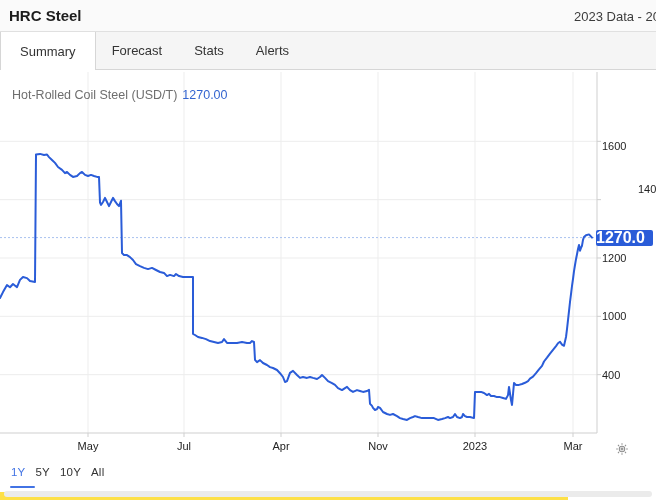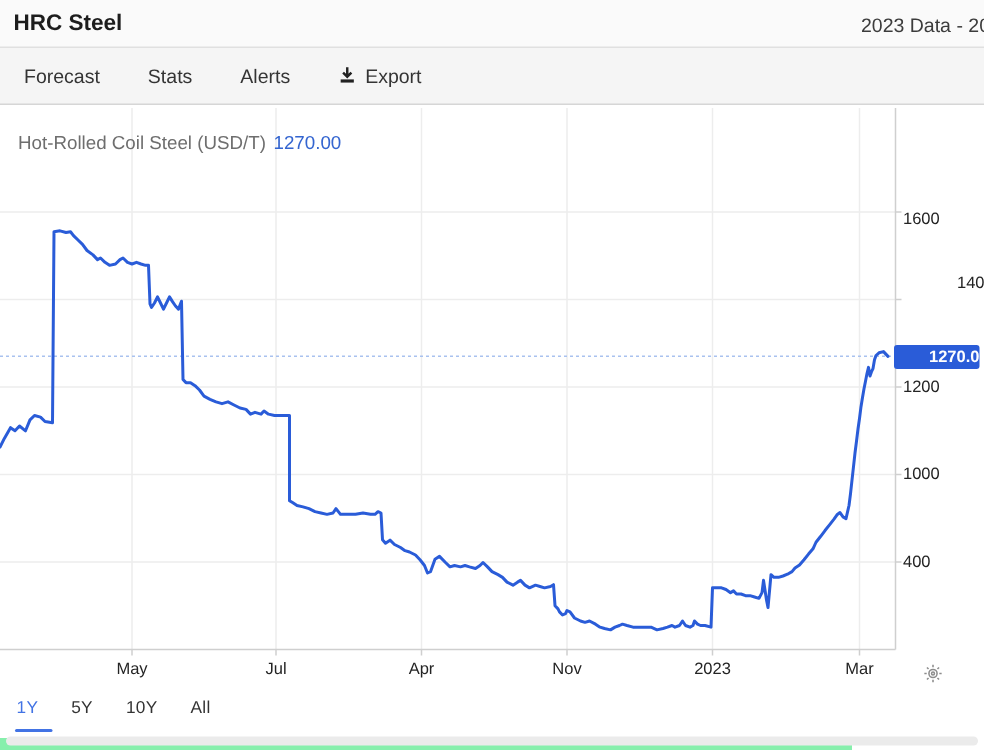--- a/index.html
+++ b/index.html
@@ -1,18 +1,18 @@
 <!DOCTYPE html>
 <html><head>
 <meta charset="utf-8">
 <style>
   * { margin:0; padding:0; box-sizing:border-box; }
   html,body { width:656px; height:500px; background:#fff;
     font-family:"Liberation Sans","DejaVu Sans",sans-serif; color:#333; overflow:hidden; }
-  #app { position:relative; width:568px; height:500px; background:#86efac; }
+  #app { position:relative; width:568px; height:500px; background:#fde047; }
 
   
   .header { position:absolute; left:0; top:0; width:656px; height:32px;
     background:#fafafa; border-bottom:1px solid #e0e0e0; }
   .header-title { position:absolute; left:9px; top:7px; font-size:15px; font-weight:bold; color:#1d1d1d; }
   .header-right { position:absolute; right:-4px; top:9px; font-size:13px; color:#3c3c3c; white-space:nowrap; }
 
   
   .tabbar { position:absolute; left:0; top:32px; width:656px; height:38px;
     background:#f5f5f5; border-bottom:1px solid #d6d6d6; display:flex; align-items:stretch; }
@@ -25,24 +25,24 @@
   .card { position:absolute; left:0; top:70px; width:656px; height:422px; background:#fff; }
   .chart-title { position:absolute; left:12px; top:88px; font-size:12.5px; color:#6e6e6e; z-index:5; }
   .chart-title .val { color:#3465d0; margin-left:5px; }
 
   svg#plot { position:absolute; left:0; top:0; width:656px; height:500px; }
 
   .ylab { position:absolute; left:602px; width:40px; font-size:11px; color:#242424; z-index:4; }
   .xlab { position:absolute; width:44px; text-align:center; top:440px; font-size:11px; color:#242424; z-index:4; }
 
   .price-tag { position:absolute; left:596px; width:57px; height:16px; background:#2a5cd8;
-    color:#fff; font-size:11px; font-weight:bold; text-align:right; line-height:16px;
+    color:#fff; font-size:16px; font-weight:bold; text-align:left; line-height:16px;
     border-radius:2px; z-index:6; }
 
-  .range-row { position:absolute; left:11px; top:466px; display:flex; gap:22px;
+  .range-row { position:absolute; left:11px; top:466px; display:flex; gap:10px;
     font-size:11.5px; color:#333; z-index:5; }
   .range-opt { cursor:default; letter-spacing:0.2px; }
   .range-opt.active { color:#4273e4; }
   .range-underline { position:absolute; left:10px; top:486px; width:25px; height:2px;
     background:#4273e4; border-radius:1px; z-index:5; }
 
   .bottom-bar { position:absolute; left:4px; top:491px; width:648px; height:6px;
     background:#ebebeb; border-radius:3px; }
 
   .gear { position:absolute; left:615px; top:442px; width:14px; height:14px; z-index:5; }
@@ -51,37 +51,31 @@
 <body>
 
 <div id="app">
 
   <div class="header">
     <div class="header-title">HRC Steel</div>
     <div class="header-right">2023 Data - 20</div>
   </div>
 
   <div class="tabbar">
+    <div class="tab active">
+      <span>Summary</span>
+    </div>
     <div class="tab">
       <span>Forecast</span>
     </div>
     <div class="tab">
       <span>Stats</span>
     </div>
     <div class="tab">
       <span>Alerts</span>
-    </div>
-    <div class="tab">
-      <span class="dl-icon">
-        <svg width="13" height="13" viewBox="0 0 16 16">
-          <path d="M8 1 V8.5 M4.6 5.4 L8 8.8 L11.4 5.4" stroke="#222" stroke-width="2" fill="none"></path>
-          <rect x="2.6" y="11" width="10.8" height="2.6" fill="#222"></rect>
-        </svg>
-      </span>
-      <span>Export</span>
     </div>
   </div>
 
   <div class="card"></div>
 
   <svg id="plot">
       <line x1="0" y1="141.33000000000004" x2="597" y2="141.33000000000004" stroke="#ededed" stroke-width="1"></line>
       <line x1="597" y1="141.33000000000004" x2="601" y2="141.33000000000004" stroke="#cfcfcf" stroke-width="1"></line>
       <line x1="0" y1="199.66400000000002" x2="597" y2="199.66400000000002" stroke="#ededed" stroke-width="1"></line>
       <line x1="597" y1="199.66400000000002" x2="601" y2="199.66400000000002" stroke="#cfcfcf" stroke-width="1"></line>

